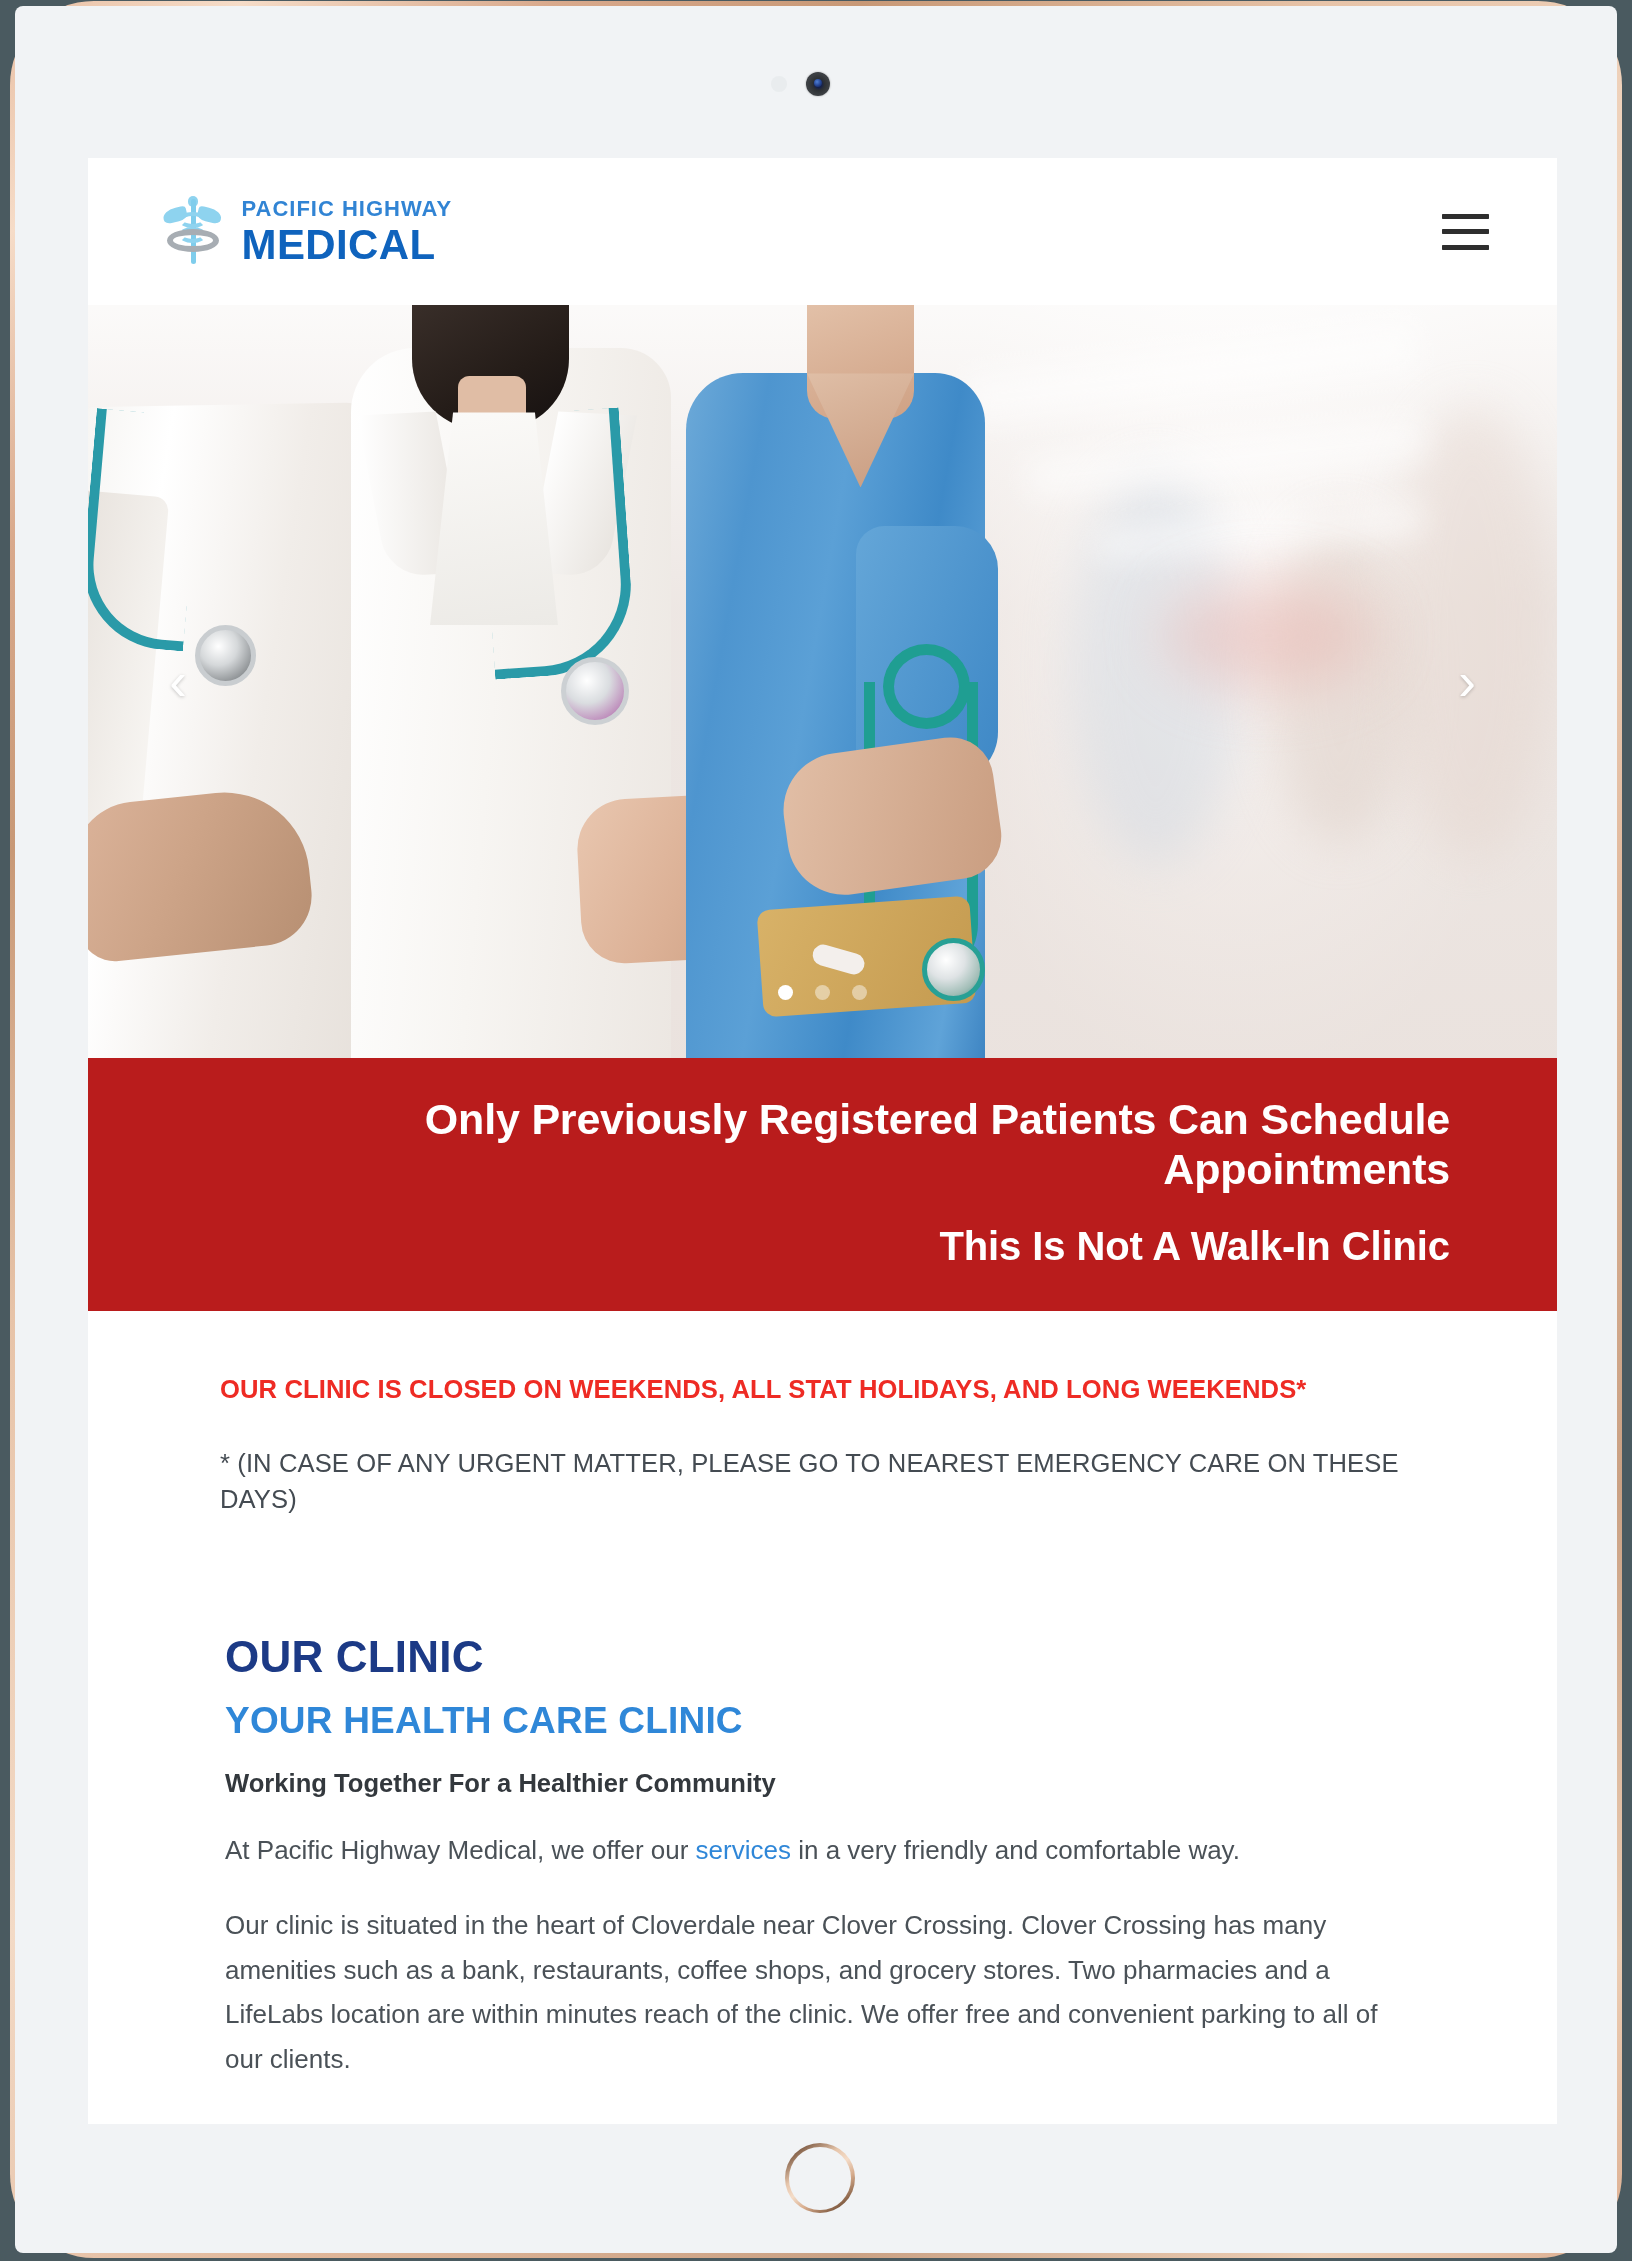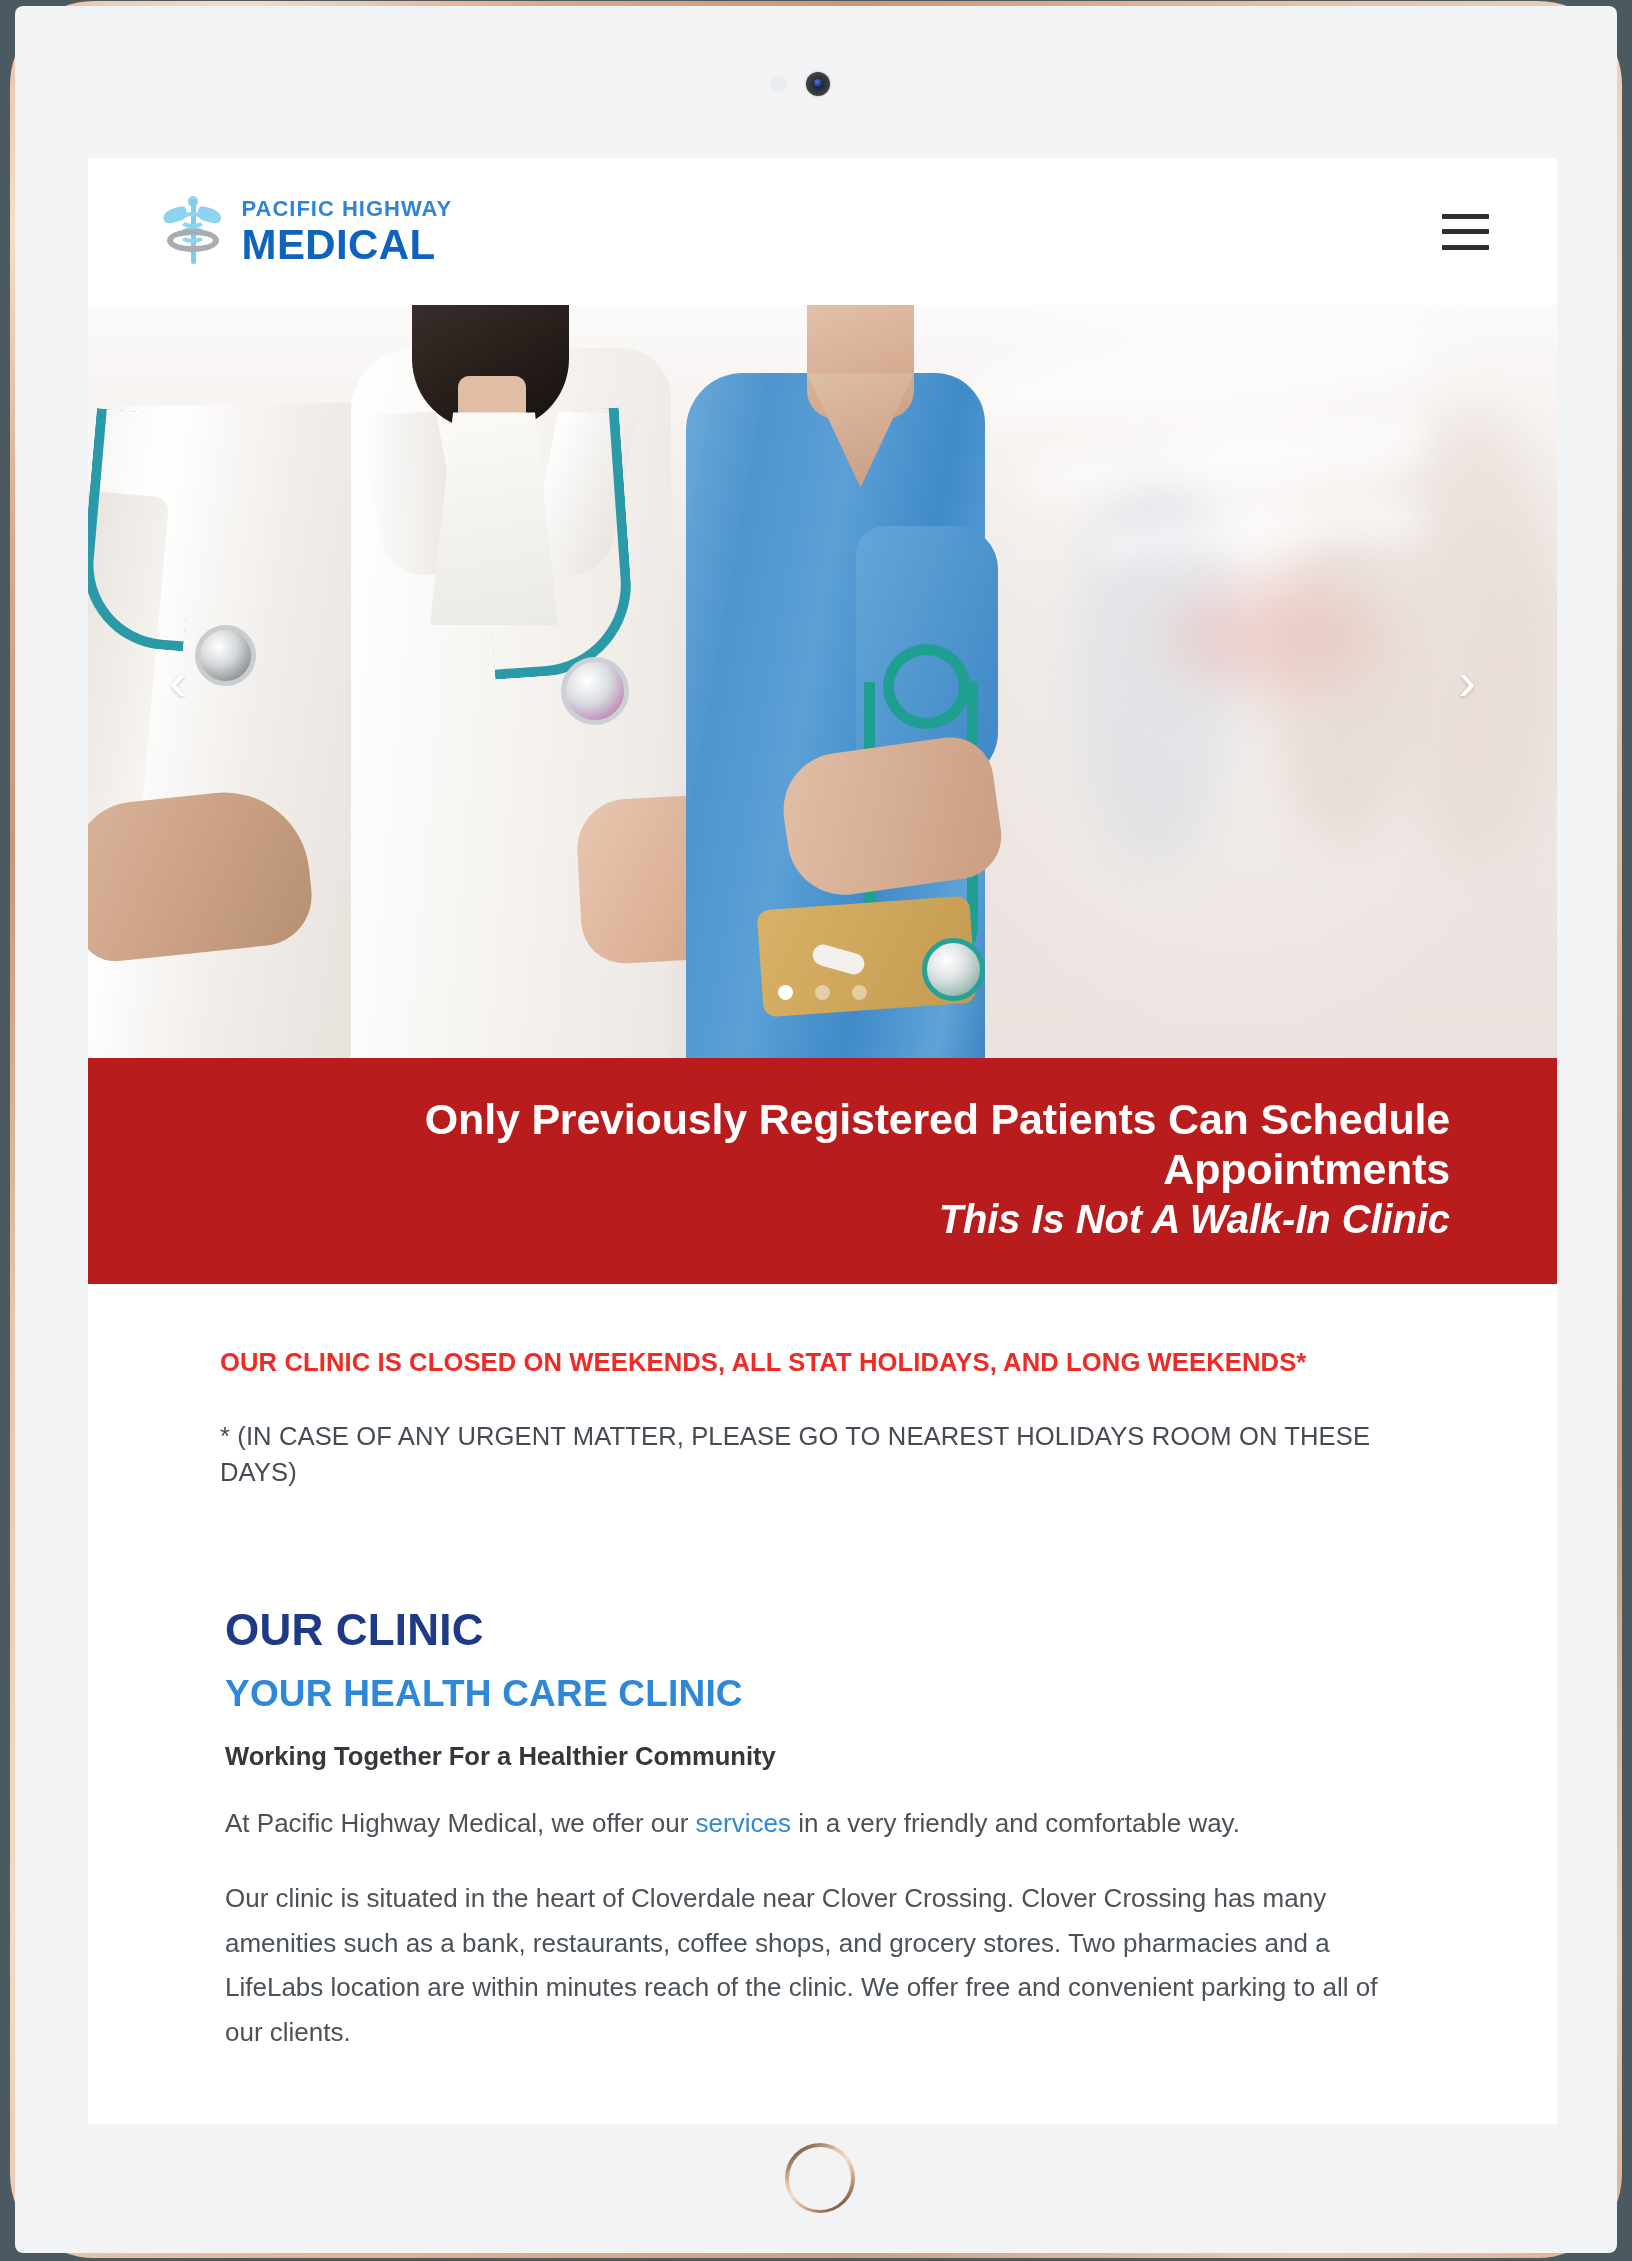--- a/index.html
+++ b/index.html
@@ -316,21 +316,21 @@
     color:#ffffff;
     text-align:right;
     padding:37px 107px 41px;
   }
   .notice-line1 {
     font-size:43px; font-weight:bold; line-height:1.16;
     letter-spacing:-0.2px;
   }
   .notice-line2 {
     font-size:40px; font-weight:bold; line-height:1.2;
-    letter-spacing:-0.1px;font-style:italic;
+    margin-top:27px; letter-spacing:-0.1px;
   }
 
   
   .alerts { padding:61px 132px 0; }
   .alert-red {
     color:#ee2b24; font-size:25.6px; font-weight:bold;
     line-height:1.36; letter-spacing:0.1px;
   }
   .alert-note {
     color:#444b52; font-size:25.6px; line-height:1.42;
@@ -471,21 +471,21 @@
         </div>
       </section>
 
       <section class="notice">
         <div class="notice-line1">Only Previously Registered Patients Can Schedule Appointments</div>
         <div class="notice-line2">This Is Not A Walk-In Clinic</div>
       </section>
 
       <section class="alerts">
         <p class="alert-red">OUR CLINIC IS CLOSED ON WEEKENDS, ALL STAT HOLIDAYS, AND LONG WEEKENDS*</p>
-        <p class="alert-note">* (IN CASE OF ANY URGENT MATTER, PLEASE GO TO NEAREST HOLIDAYS ROOM ON THESE DAYS)</p>
+        <p class="alert-note">* (IN CASE OF ANY URGENT MATTER, PLEASE GO TO NEAREST EMERGENCY CARE ON THESE DAYS)</p>
       </section>
 
       <section class="about">
         <h2>OUR CLINIC</h2>
         <h3>YOUR HEALTH CARE CLINIC</h3>
         <h4>Working Together For a Healthier Community</h4>
         <p><span>At Pacific Highway Medical, we offer our </span><a href="#">services</a><span> in a very friendly and comfortable way.</span></p>
         <p>Our clinic is situated in the heart of Cloverdale near Clover Crossing. Clover Crossing has many amenities such as a bank, restaurants, coffee shops, and grocery stores. Two pharmacies and a LifeLabs location are within minutes reach of the clinic. We offer free and convenient parking to all of our clients.</p>
       </section>
 

